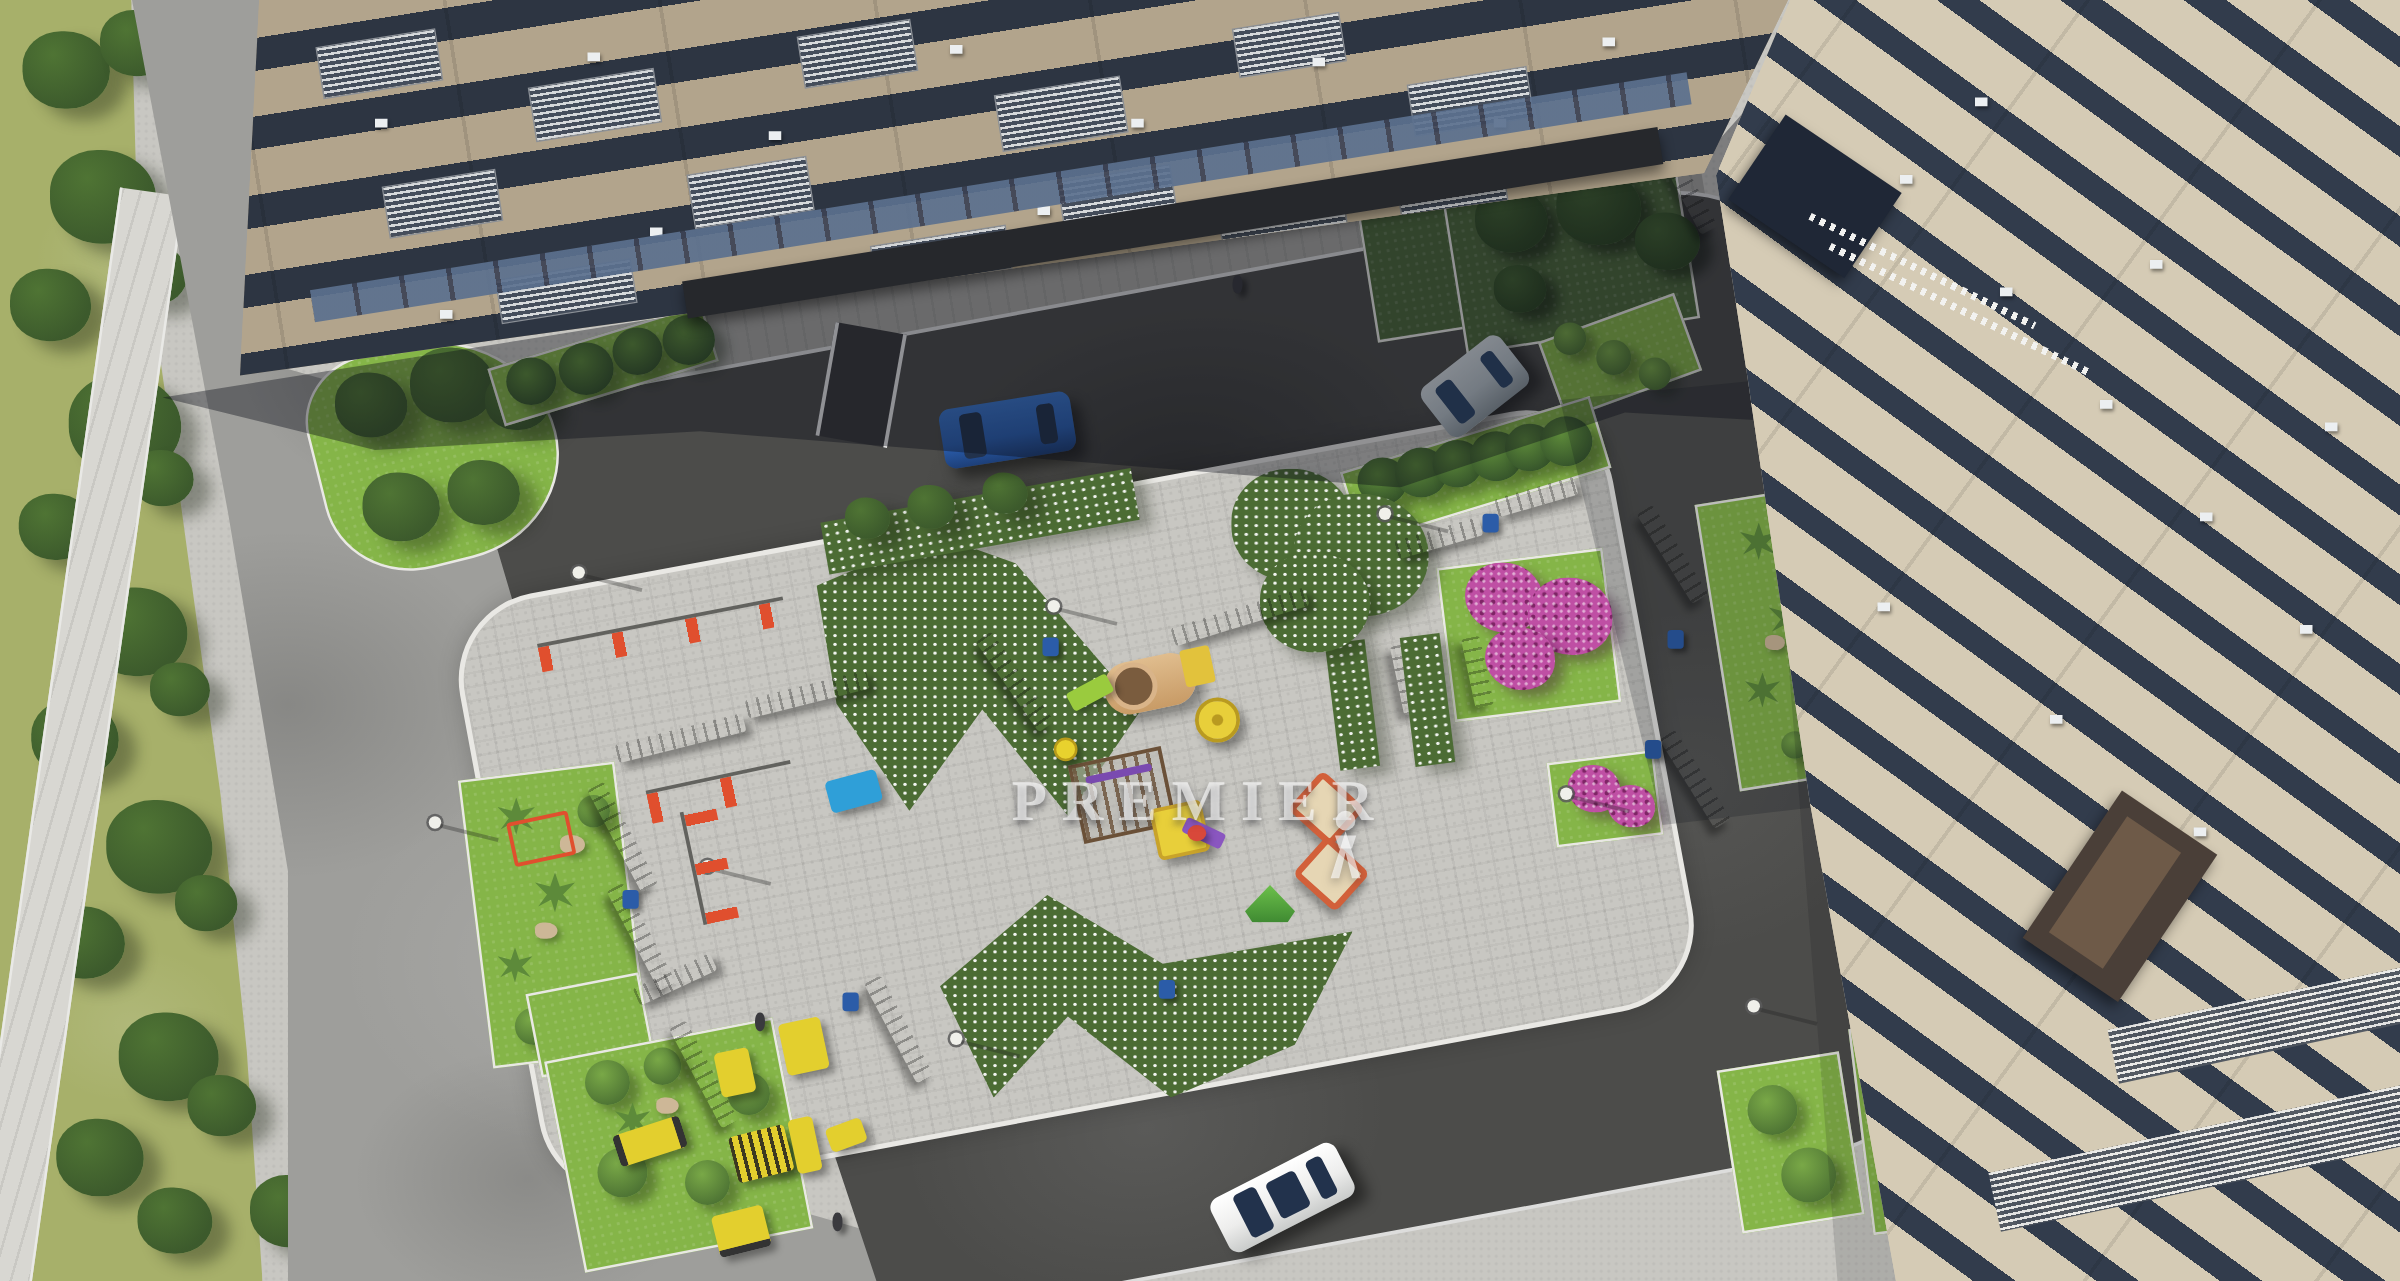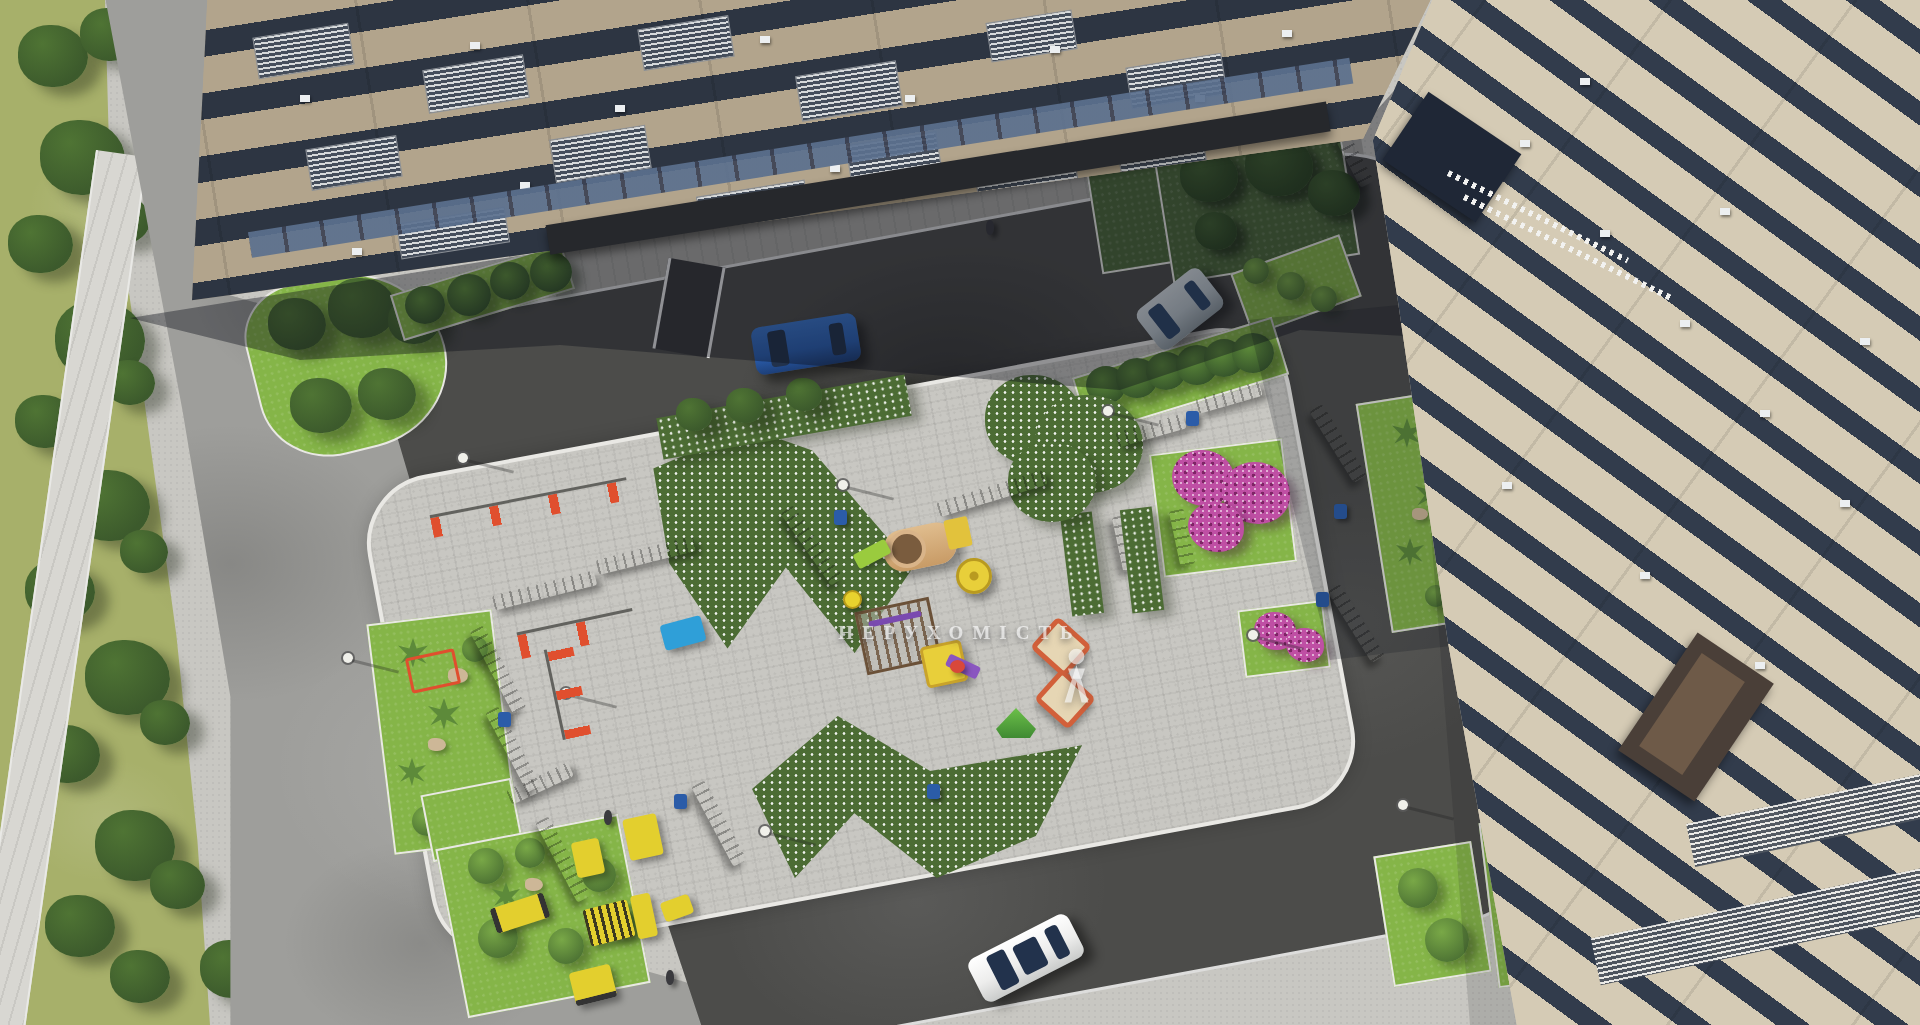--- a/index.html
+++ b/index.html
@@ -349,21 +349,21 @@
     <div class="rails" style="left:1592px;top:902px;width:345px;height:48px;transform:rotate(-12deg)"></div>
     <div class="rails" style="left:1688px;top:798px;width:245px;height:44px;transform:rotate(-12deg)"></div>
     <div style="left:1396px;top:116px;width:112px;height:82px;transform:rotate(34deg);background:#1f2736;box-shadow:0 6px 10px rgba(0,0,0,.5)"></div>
     <div class="rail" style="left:1448px;top:170px;width:200px;height:6px;transform:rotate(26deg);transform-origin:left center"></div>
     <div class="rail" style="left:1464px;top:194px;width:232px;height:6px;transform:rotate(26deg);transform-origin:left center"></div>
     <div style="left:1650px;top:646px;width:92px;height:142px;transform:rotate(34deg);background:#4a3f38;box-shadow:0 6px 10px rgba(0,0,0,.45)"></div>
     <div style="left:1666px;top:658px;width:52px;height:112px;transform:rotate(34deg);background:#6e5a48"></div>
   </div>
 
   <div class="wm">
-    <span class="l2">НЕРУХОМІСТЬ</span>
+    <span class="l1">PREMIER</span>
     <svg viewBox="0 0 24 34">
       <circle cx="12" cy="5" r="4.6"></circle>
       <path d="M12 10 L5 32 L9 32 L12 20 L15 32 L19 32 Z"></path>
       <path d="M7 12 L17 12 L15 18 L9 18 Z"></path>
     </svg>
   </div>
 
 </div>
 
 </body></html>

